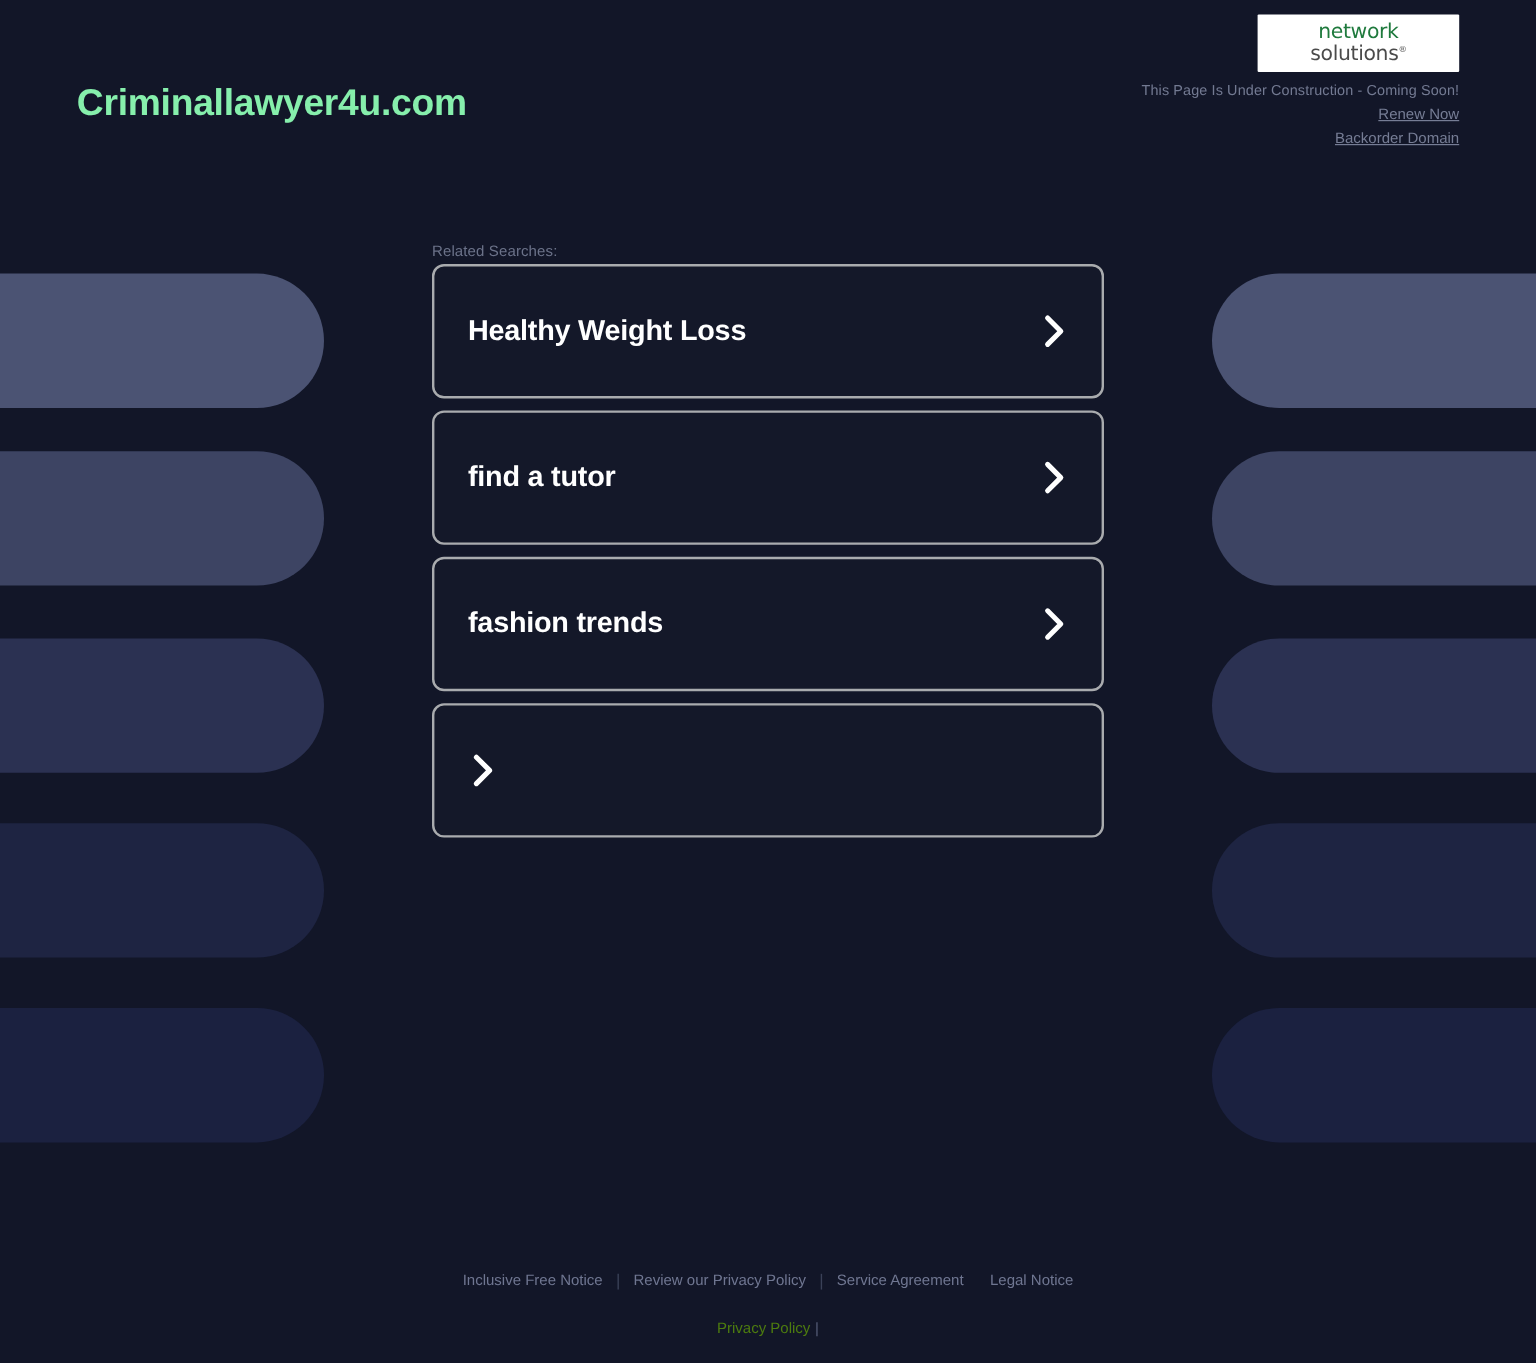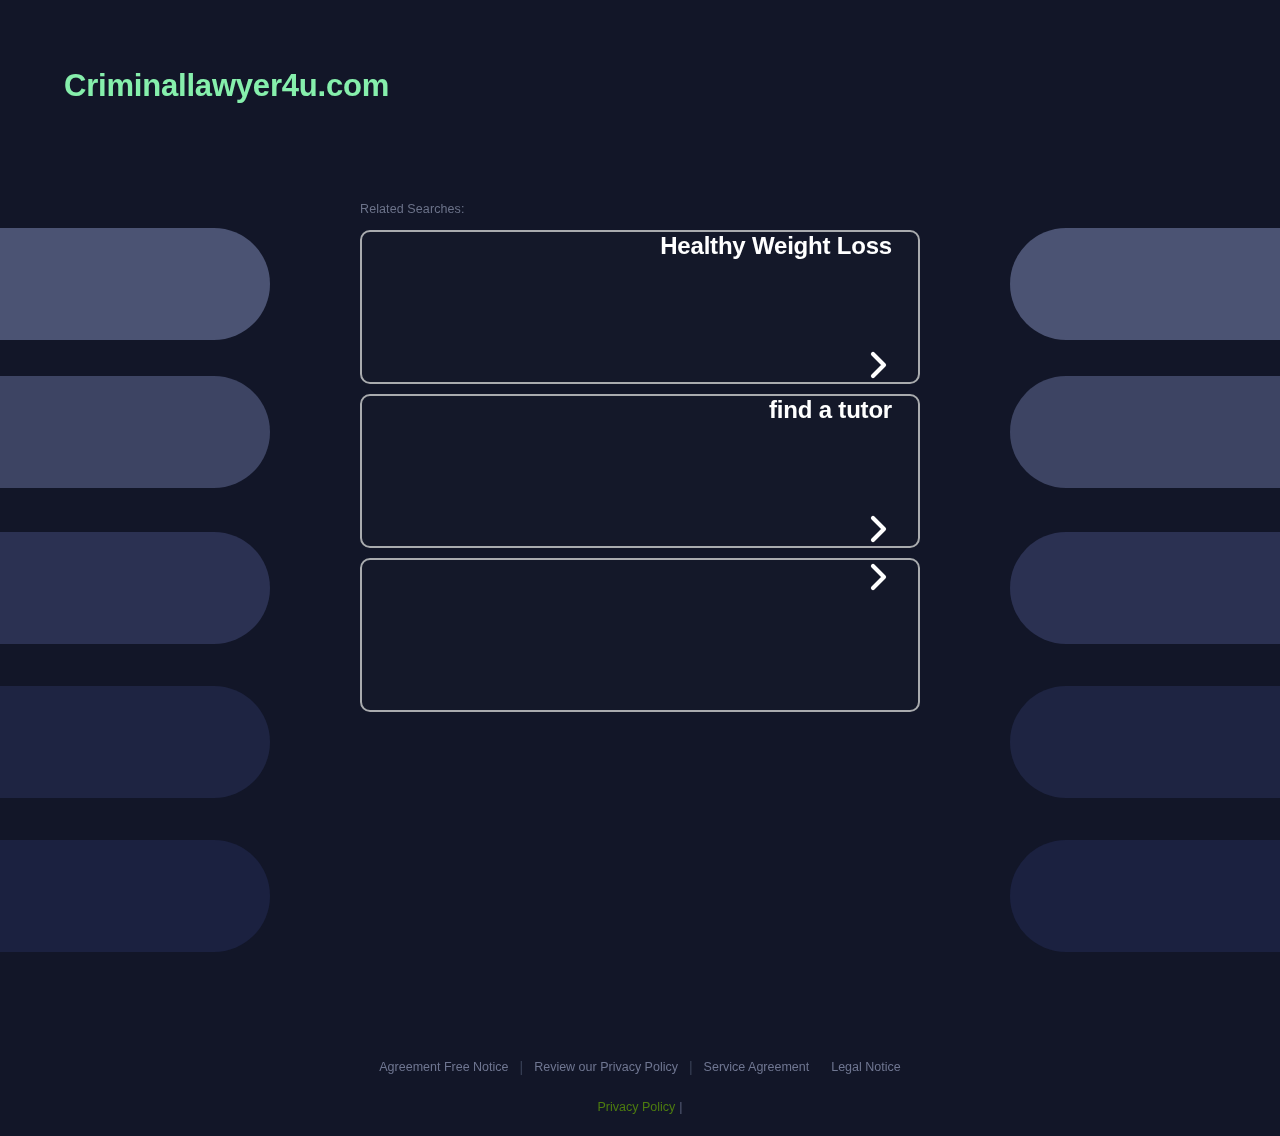--- a/index.html
+++ b/index.html
@@ -112,35 +112,34 @@
   
   #main {
     position: relative;
     width: 560px;
     margin: 0 auto;
     padding-top: 62px;
   }
   #related-label {
     font-size: 12.5px;
     color: #6b7289;
-    margin-bottom: 14px;
+    margin-bottom: 4px;
     letter-spacing: 0.1px;
   }
   .search-card {
-    height: 154px;
+    height: 112px;
     background: #141829;
     border: 2px solid #a9abae;
     border-radius: 10px;
     margin-bottom: 10px;
     display: flex;
-    align-items: flex-end;
+    align-items: center;
     justify-content: space-between;
     padding: 0 26px 0 28px;
     cursor: pointer;
-    flex-direction: column;
   }
   .search-card-label {
     font-size: 24px;
     font-weight: bold;
     color: #ffffff;
     letter-spacing: -0.2px;
   }
   .chevron-icon {
     flex: 0 0 auto;
     width: 26px;
@@ -205,56 +204,77 @@
     <div class="pill right" style="top: 686px; width: 390px; height: 112px; opacity: 1; background: rgb(30, 36, 66);"></div>
     <div class="pill right" style="top: 840px; width: 390px; height: 112px; opacity: 1; background: rgb(27, 33, 64);"></div>
   </div>
 
 <div id="page">
 
   <div id="header">
 
     <div id="site-title">Criminallawyer4u.com</div>
 
+    <div id="header-right">
+
+      <div id="ns-logo">
+        <span class="ns-top">network</span>
+        <span class="ns-bottom"><span>solutions</span><sup>®</sup></span>
+      </div>
+
+      <div id="construction-note">This Page Is Under Construction - Coming Soon!</div>
+
+      <a class="header-link">Renew Now</a>
+
+      <a class="header-link">Backorder Domain</a>
+    </div>
   </div>
 
   <div id="main">
 
     <div id="related-label">Related Searches:</div>
 
     <div id="cards">
         <div class="search-card">
           <span class="search-card-label">Healthy Weight Loss</span>
           <span class="chevron-icon">
             <svg width="20" height="30" viewBox="0 0 20 30" xmlns="http://www.w3.org/2000/svg">
               <path d="M4 4 L15 15 L4 26" fill="none" stroke="#ffffff" stroke-width="4.2" stroke-linecap="round" stroke-linejoin="round"></path>
             </svg>
           </span>
         </div>
         <div class="search-card">
           <span class="search-card-label">find a tutor</span>
+          <span class="chevron-icon">
+            <svg width="20" height="30" viewBox="0 0 20 30" xmlns="http://www.w3.org/2000/svg">
+              <path d="M4 4 L15 15 L4 26" fill="none" stroke="#ffffff" stroke-width="4.2" stroke-linecap="round" stroke-linejoin="round"></path>
+            </svg>
+          </span>
+        </div>
+        <div class="search-card">
+          <span class="search-card-label">fashion trends</span>
           <span class="chevron-icon">
             <svg width="20" height="30" viewBox="0 0 20 30" xmlns="http://www.w3.org/2000/svg">
               <path d="M4 4 L15 15 L4 26" fill="none" stroke="#ffffff" stroke-width="4.2" stroke-linecap="round" stroke-linejoin="round"></path>
             </svg>
           </span>
         </div>
         <div class="search-card">
           <span class="chevron-icon">
             <svg width="20" height="30" viewBox="0 0 20 30" xmlns="http://www.w3.org/2000/svg">
               <path d="M4 4 L15 15 L4 26" fill="none" stroke="#ffffff" stroke-width="4.2" stroke-linecap="round" stroke-linejoin="round"></path>
             </svg>
           </span>
         </div>
       </div>
   </div>
 
   <div id="footer">
     <div id="footer-links">
-        <a class="f-link">Agreement Free Notice</a>
+        <a class="f-link">Inclusive Free Notice</a>
         <span class="f-sep">|</span>
         <a class="f-link">Review our Privacy Policy</a>
         <span class="f-sep">|</span>
         <a class="f-link">Service Agreement</a>
         <a class="f-link">Legal Notice</a>
       </div>
     <div id="footer-bottom">
       <a class="f-link">Privacy Policy</a><span class="f-pipe">|</span>
     </div>
   </div>

